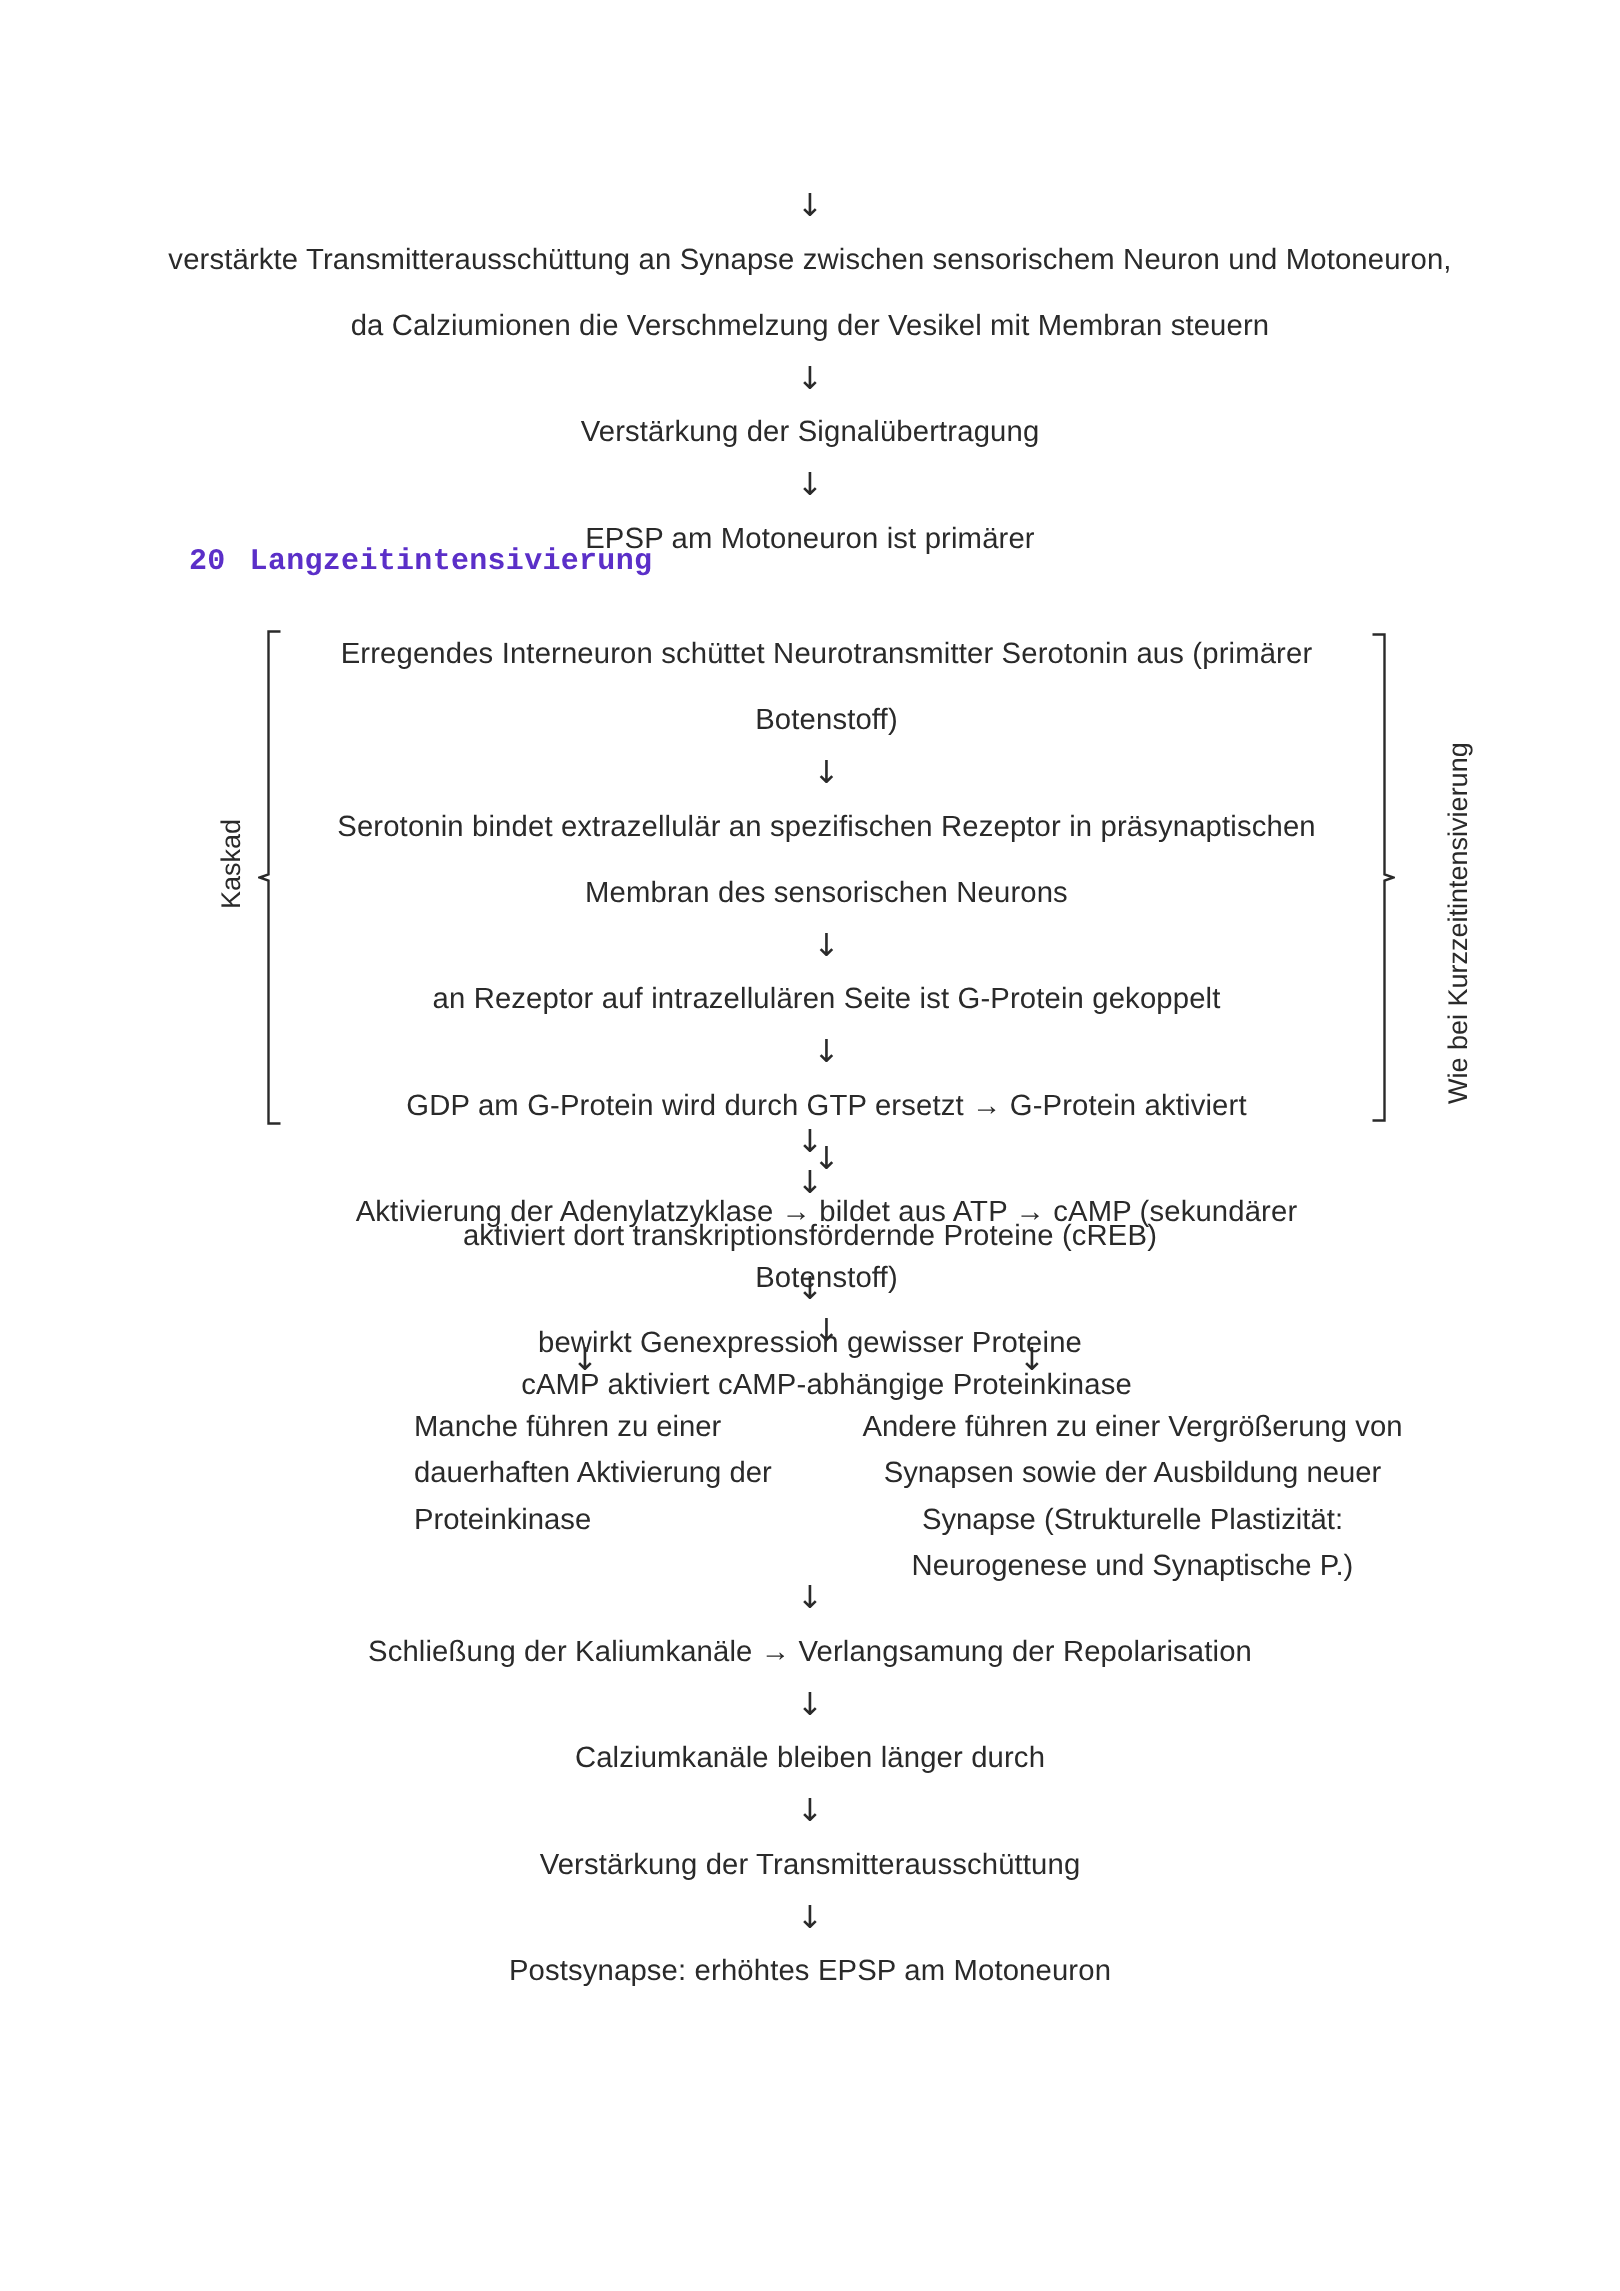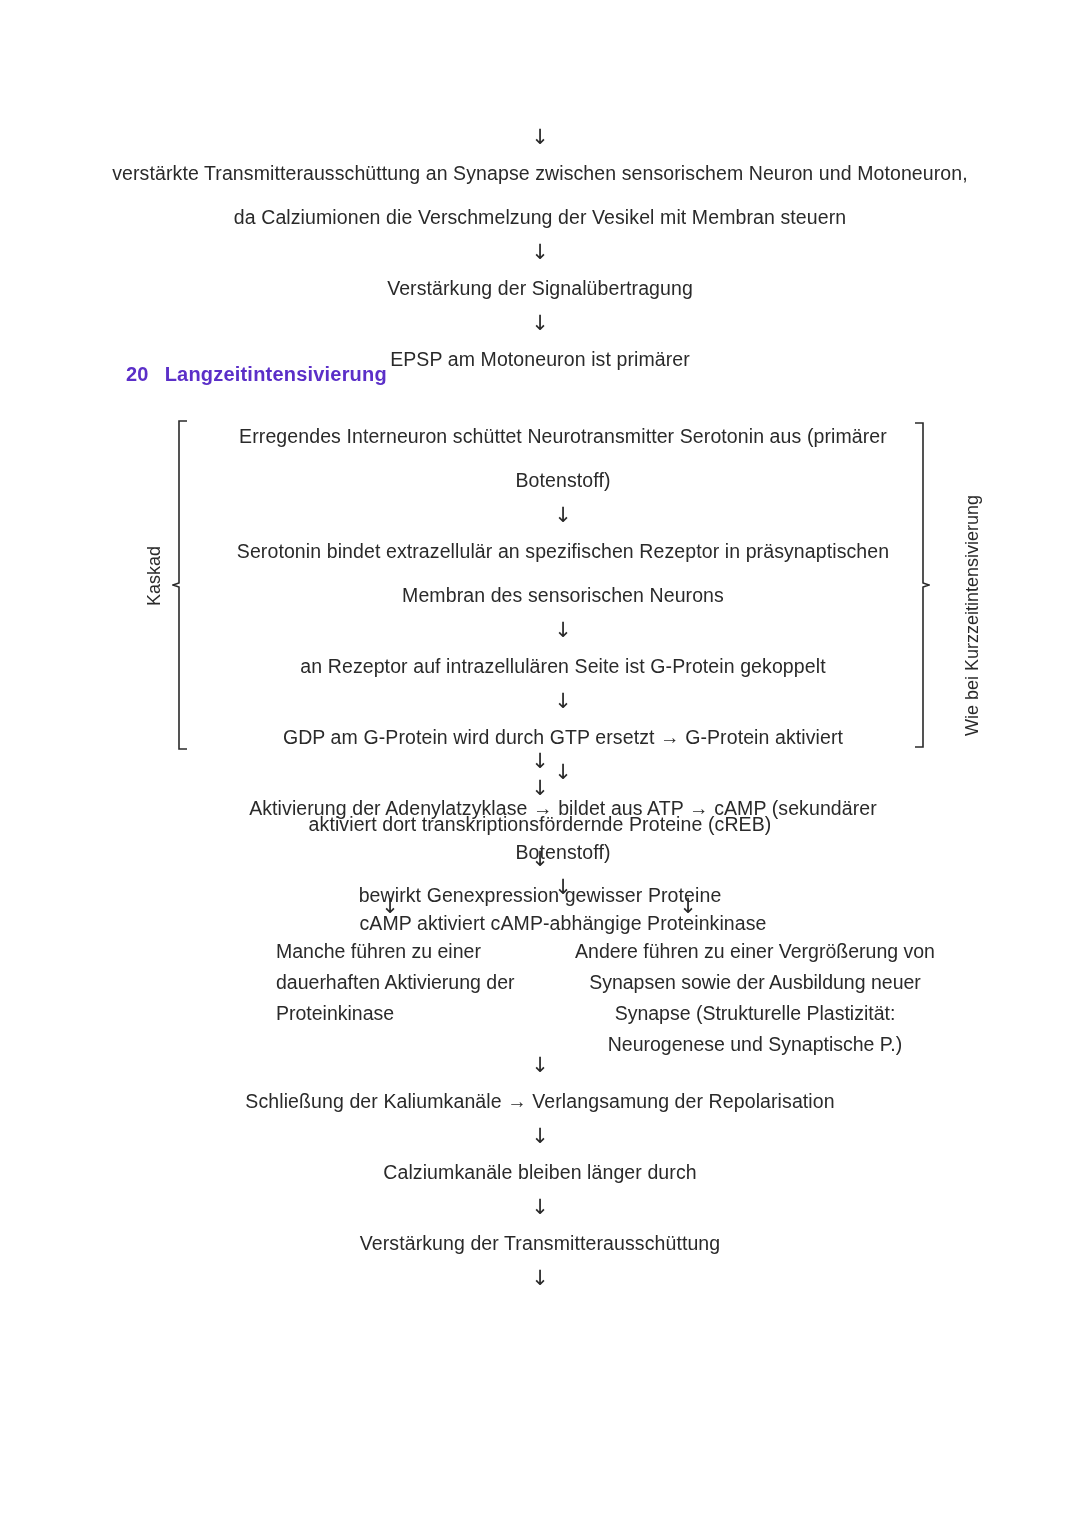--- a/index.html
+++ b/index.html
@@ -53,20 +53,21 @@
     position: absolute;
     left: 126px;
     top: 363px;
     display: flex;
     align-items: baseline;
     gap: 16px;
     color: #5b2fc8;
     font-weight: bold;
     font-size: 20px;
     letter-spacing: 0.2px;
+    font-family: Liberation Mono, monospace;
   }
 
   
   #cascade-region {
     position: absolute;
     left: 126px;
     top: 414px;
     width: 880px;
     height: 336px;
   }
@@ -99,21 +100,21 @@
     left: 18px;
     top: 192px;
   }
   #kurzzeit-label {
     left: 836px;
     top: 322px;
   }
 
   #cascade-lines {
     position: absolute;
-    left: 74px;
+    left: 62px;
     top: 0;
     width: 726px;
   }
 
   
   #mid-chain {
     position: absolute;
     left: 188px;
     top: 748px;
     width: 704px;
@@ -252,17 +253,18 @@
   </div>
 
   <div id="bottom-chain">
     <div class="arrow">↓</div>
     <div class="flow-line">Schließung der Kaliumkanäle → Verlangsamung der Repolarisation</div>
     <div class="arrow">↓</div>
     <div class="flow-line">Calziumkanäle bleiben länger durch</div>
     <div class="arrow">↓</div>
     <div class="flow-line">Verstärkung der Transmitterausschüttung</div>
     <div class="arrow">↓</div>
+    <div class="flow-line">Postsynapse: erhöhtes EPSP am Motoneuron</div>
   </div>
 
   <div id="page-number">24</div>
 
 </div>
 
 </body></html>

